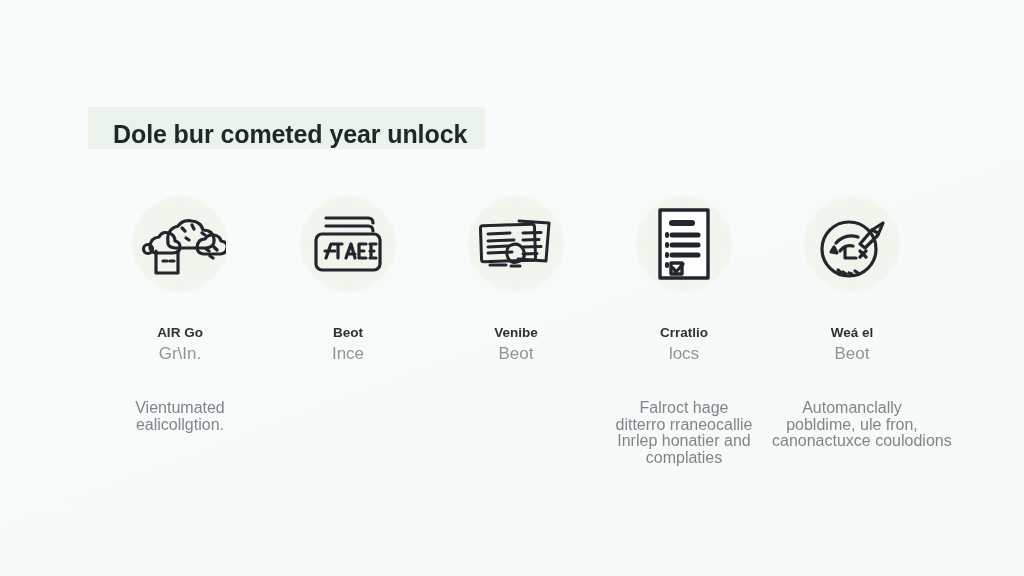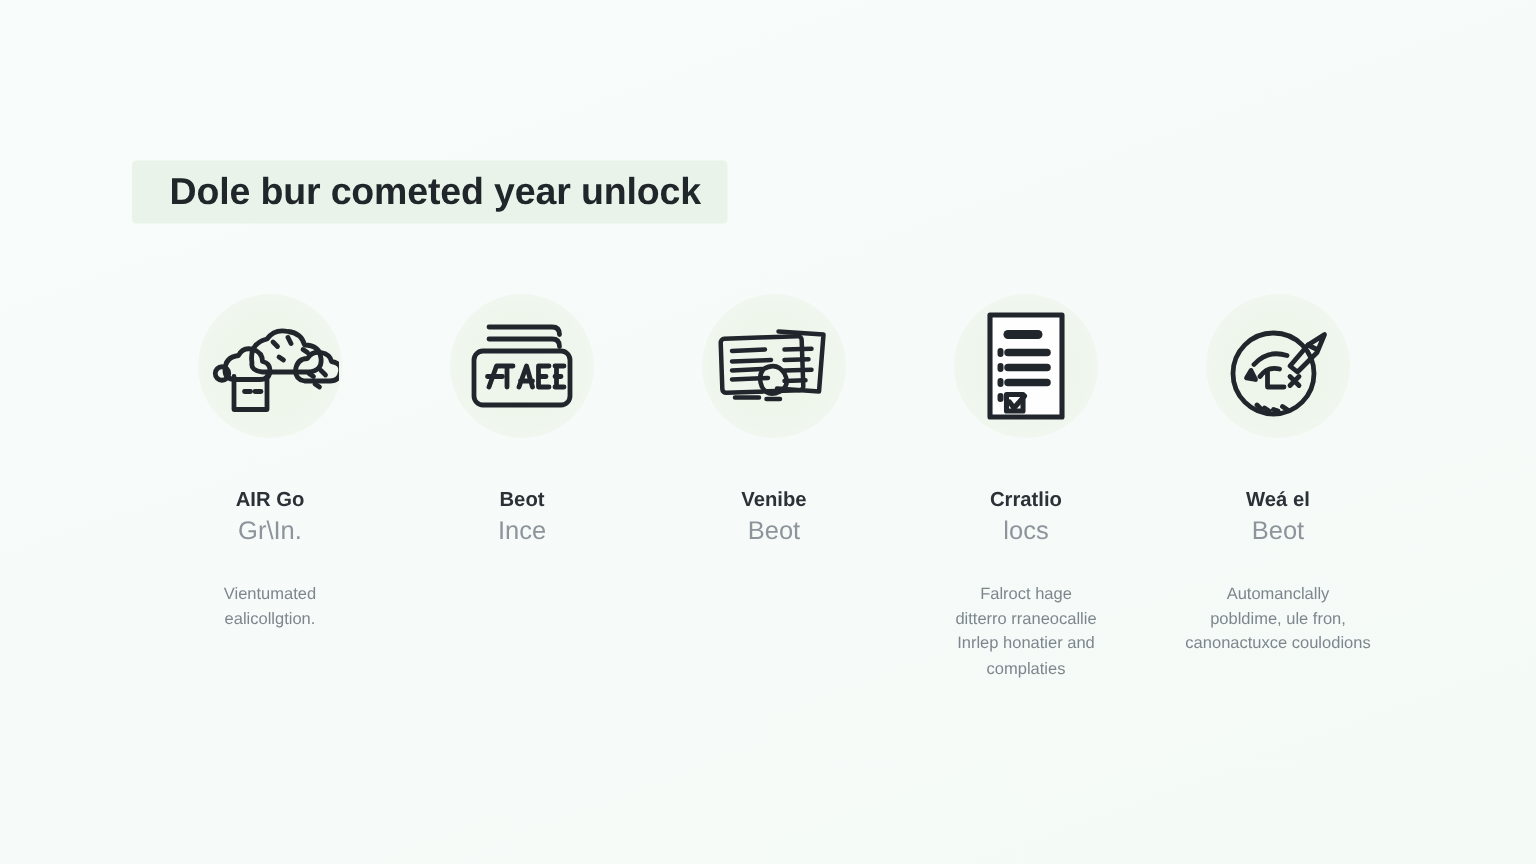--- a/index.html
+++ b/index.html
@@ -24,21 +24,21 @@
   
   .heading-wrap {
     position: absolute;
     left: 88px;
     top: 107px;
     width: 397px;
     height: 42px;
     background: #eaf3e9;
     border-radius: 3px;
     display: flex;
-    align-items: center;
+    align-items: flex-end;
   }
   .heading-text {
     margin-left: 25px;
     font-size: 25px;
     font-weight: bold;
     color: #21262b;
     letter-spacing: -0.1px;
     white-space: nowrap;
     filter: blur(0.25px);
   }
@@ -84,22 +84,22 @@
     color: #2b3137;
     filter: blur(0.3px);
   }
   .feature-subtitle {
     margin-top: 4px;
     font-size: 17px;
     color: #8d949b;
     filter: blur(0.35px);
   }
   .feature-body {
-    margin-top: 24px;
-    font-size: 11px;
+    margin-top: 36px;
+    font-size: 16px;
     line-height: 16.5px;
     color: #7e868d;
     filter: blur(0.4px);
     max-width: 160px;
   }
   .feature-body div { white-space: nowrap; }
 </style>
 </head>
 <body>
 

